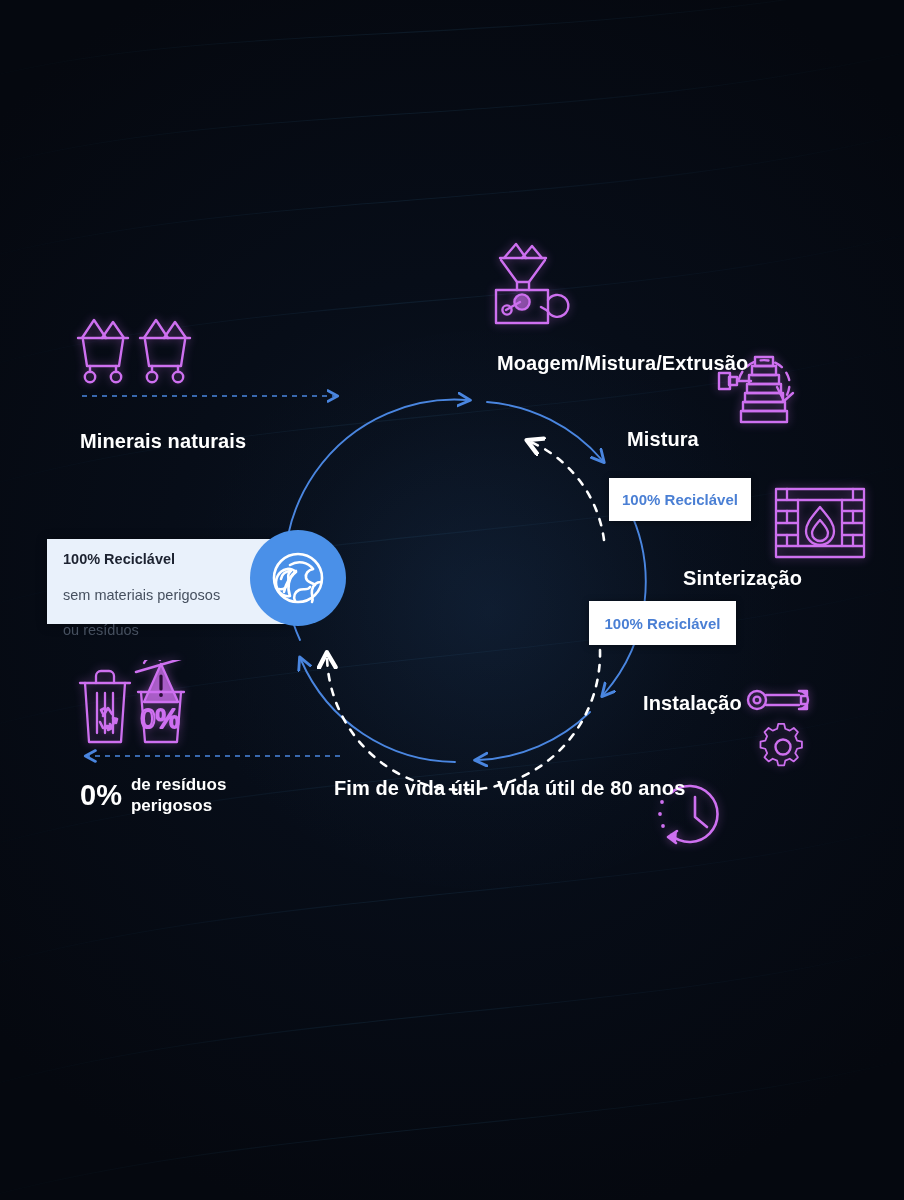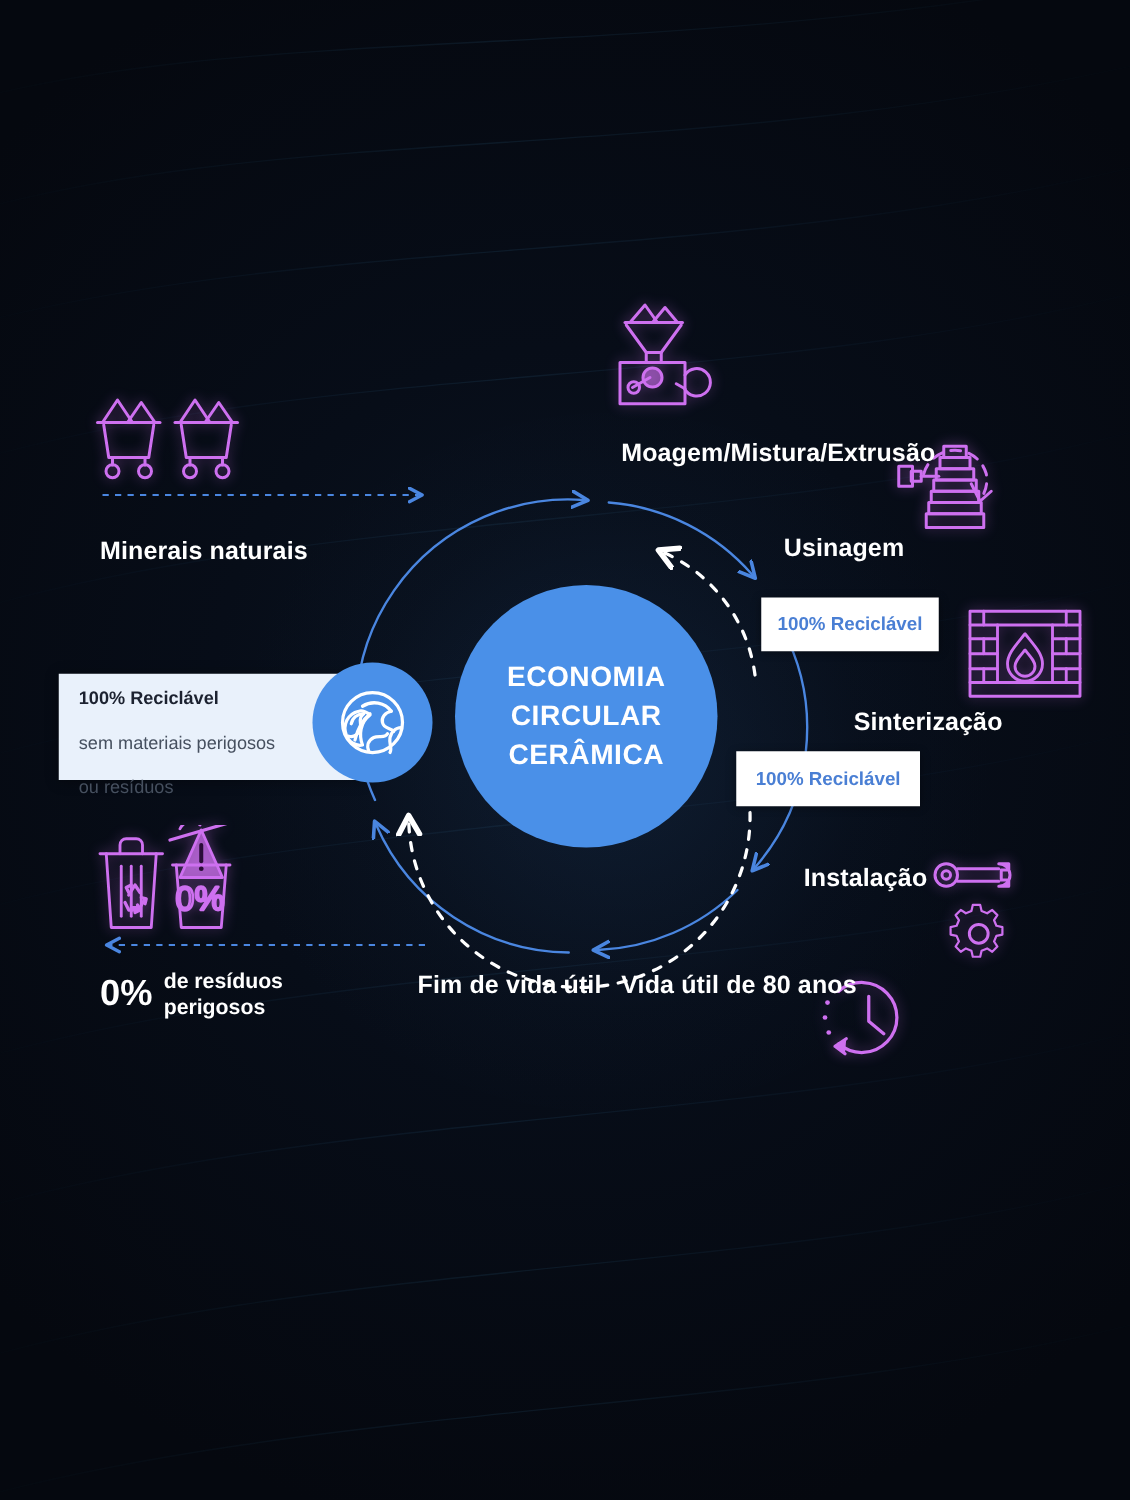--- a/index.html
+++ b/index.html
@@ -387,32 +387,27 @@
       <path d="M46 22 c-5 1 -8 5 -7 9 1 5 6 4 9 7"></path>
       <path d="M54 35 c-5 0 -8 4 -9 8 -1 5 2 9 0 12"></path>
       <path d="M28 54 c-2 -5 0 -9 4 -11 4 -2 9 1 11 -3"></path>
       <path d="M12 42 c4 1 7 -1 9 -5 2 -5 -2 -9 2 -12"></path>
       <path d="M24 24 c-5 0 -9 3 -10 8"></path>
       <path d="M20 22 c-9 2 -13 11 -10 19 2 6 8 9 13 8 -3 -8 -2 -18 6 -24 -2 -2 -6 -4 -9 -3 Z"></path>
       <path d="M17 45 c2 -9 6 -16 12 -21"></path>
     </svg>
   </div>
 
-  <div id="core-circle">
-    <span>ECONOMIA</span>
-    <span>CIRCULAR</span>
-    <span>CERÂMICA</span>
-  </div>
 
   <div class="pill" id="pill-1">100% Reciclável</div>
   <div class="pill" id="pill-2">100% Reciclável</div>
 
   <div class="lbl lbl-minerais">Minerais naturais</div>
   <div class="lbl lbl-moagem">Moagem/Mistura/Extrusão</div>
-  <div class="lbl lbl-usinagem">Usinagem</div>
+  <div class="lbl lbl-usinagem">Mistura</div>
   <div class="lbl lbl-sinter">Sinterização</div>
   <div class="lbl lbl-instal">Instalação</div>
   <div class="lbl lbl-vida">Vida útil de 80 anos</div>
   <div class="lbl lbl-fim">Fim de vida útil</div>
 
   <div id="zero-waste-label">
     <div class="big">0%</div>
     <div class="small">
       <div>de resíduos</div>
       <div>perigosos</div>

